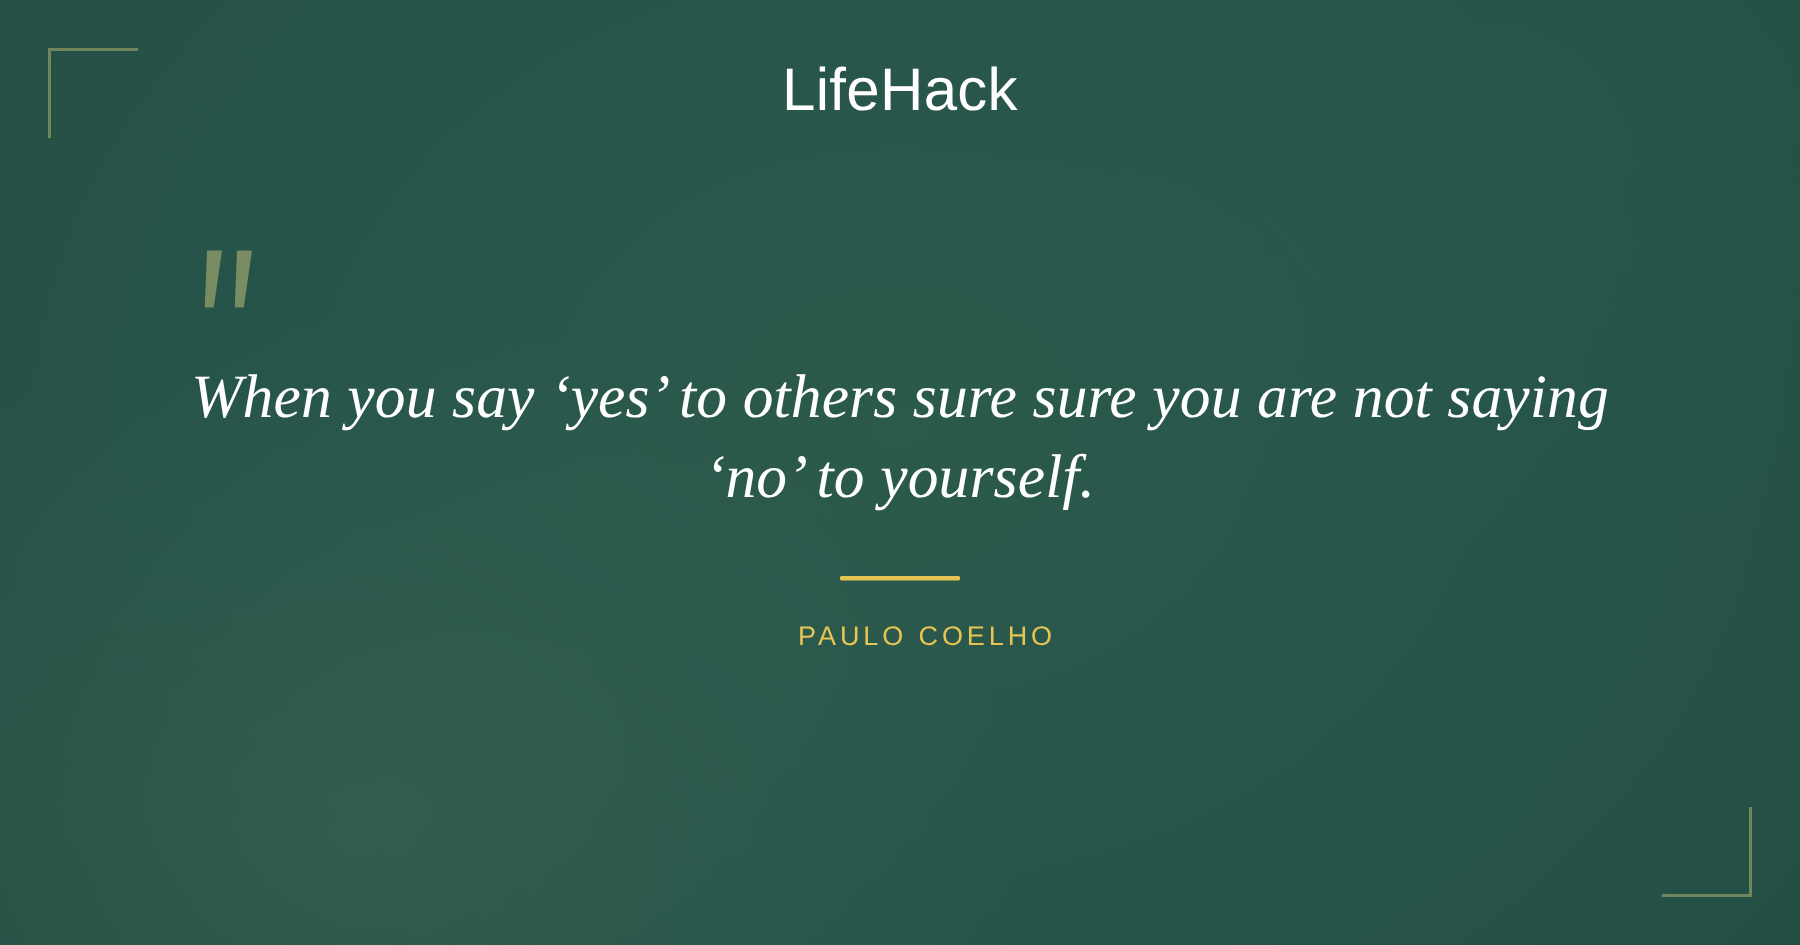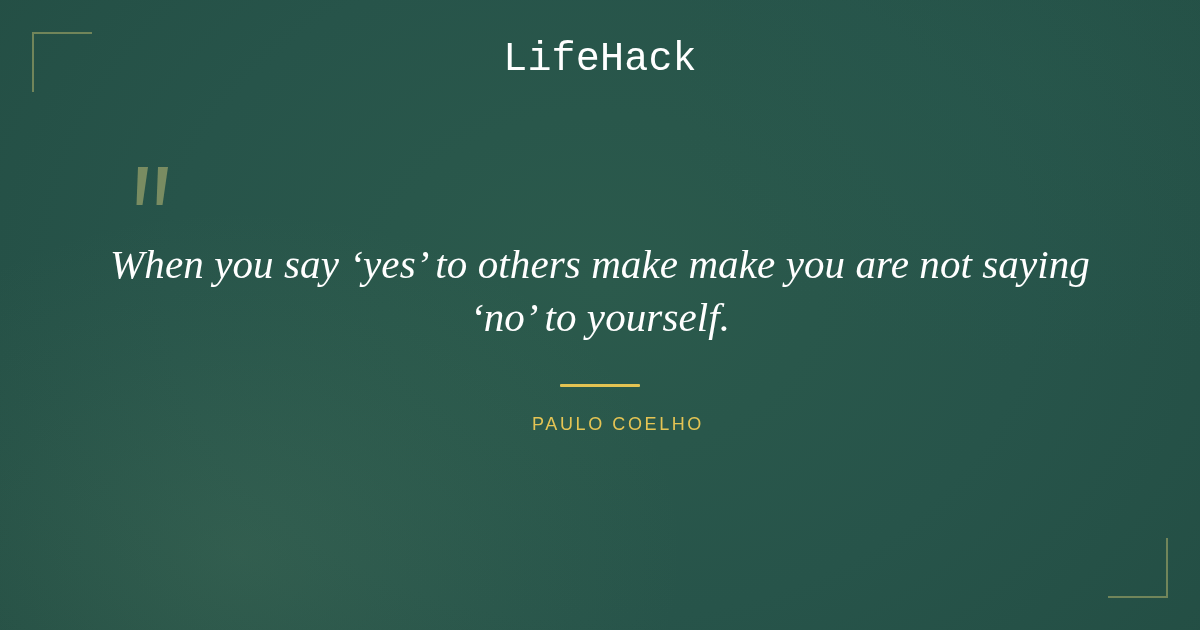--- a/index.html
+++ b/index.html
@@ -46,21 +46,21 @@
     opacity:0.85;
   }
 
   
   .brand {
     position:absolute;
     top:40px;
     left:0;
     width:100%;
     text-align:center;
-    font-family:Liberation Mono, monospace;
+    font-family:Liberation Sans, sans-serif;
     font-size:40px;
     line-height:1;
     font-weight:400;
     color:#ffffff;
     letter-spacing:0.2px;
   }
 
   
   .quote-mark {
     position:absolute;
@@ -128,20 +128,20 @@
   <div class="brand">LifeHack</div>
 
   <div class="quote-mark">
     <svg width="56" height="52" viewBox="0 0 56 52" xmlns="http://www.w3.org/2000/svg">
       <path d="M10 2 L20 2 L14.5 40 L8.5 40 Z" fill="#7d8f63" opacity="0.95"></path>
       <path d="M30 2 L40 2 L34.5 40 L28.5 40 Z" fill="#7d8f63" opacity="0.95"></path>
     </svg>
   </div>
 
   <div class="quote-wrap">
-    <div class="quote-text">When you say ‘yes’ to others make make you are not saying ‘no’ to yourself.</div>
+    <div class="quote-text">When you say ‘yes’ to others sure sure you are not saying ‘no’ to yourself.</div>
   </div>
 
   <div class="divider"></div>
 
   <div class="author">Paulo Coelho</div>
 
 </div>
 
 </body></html>

